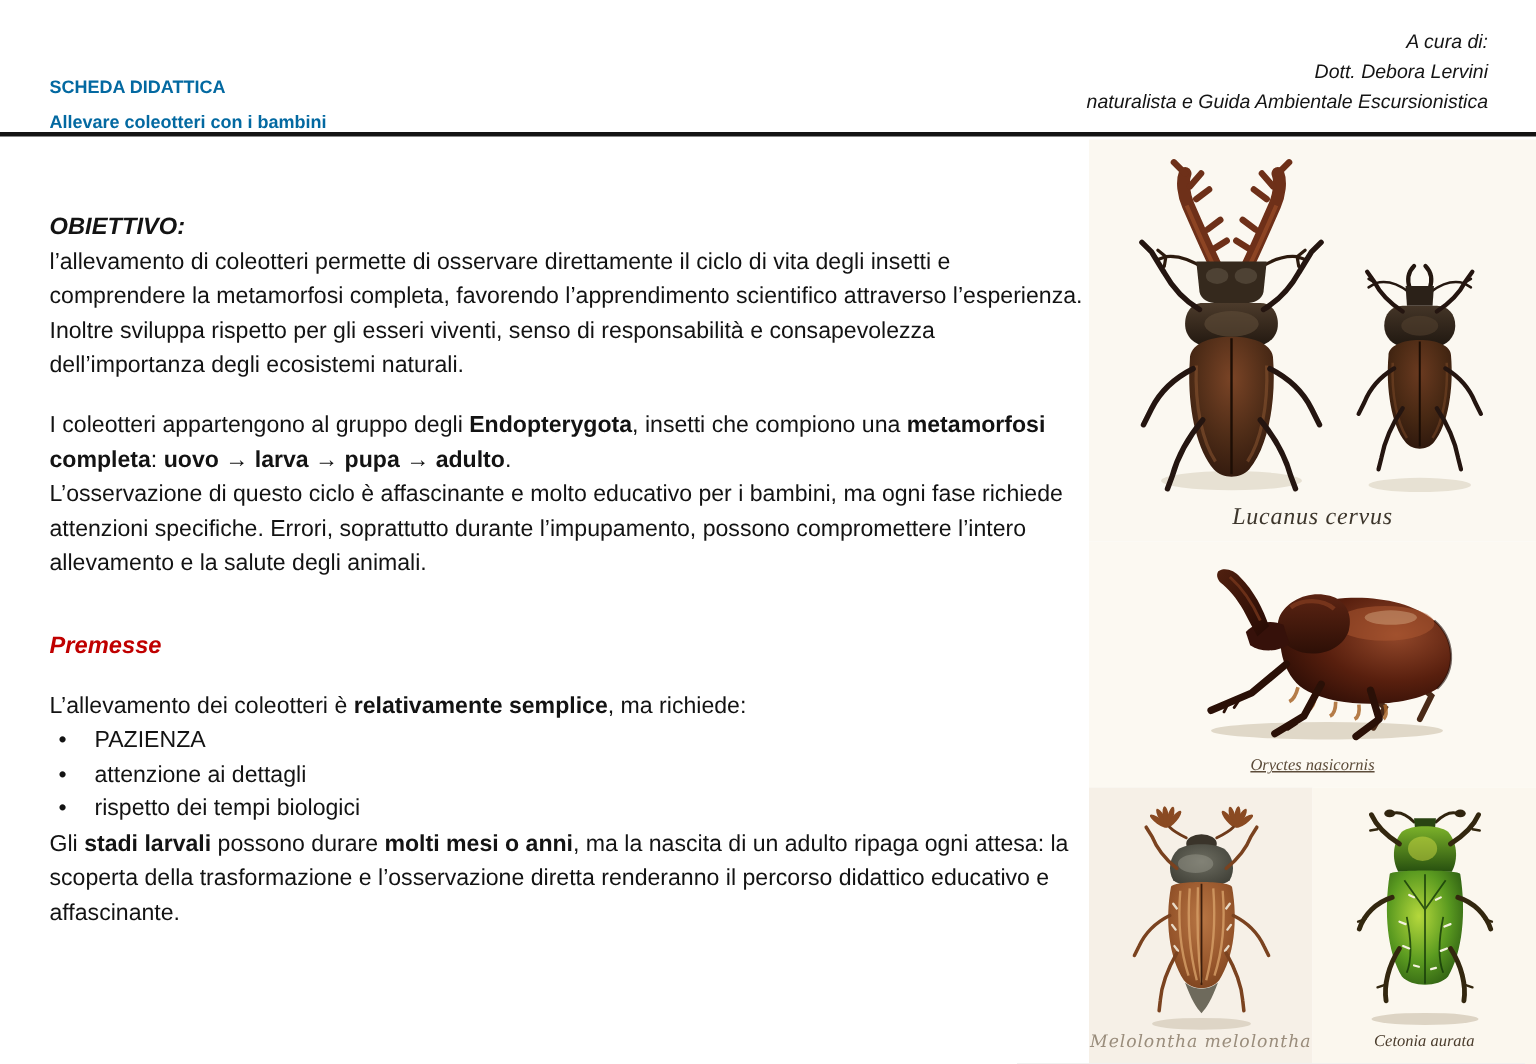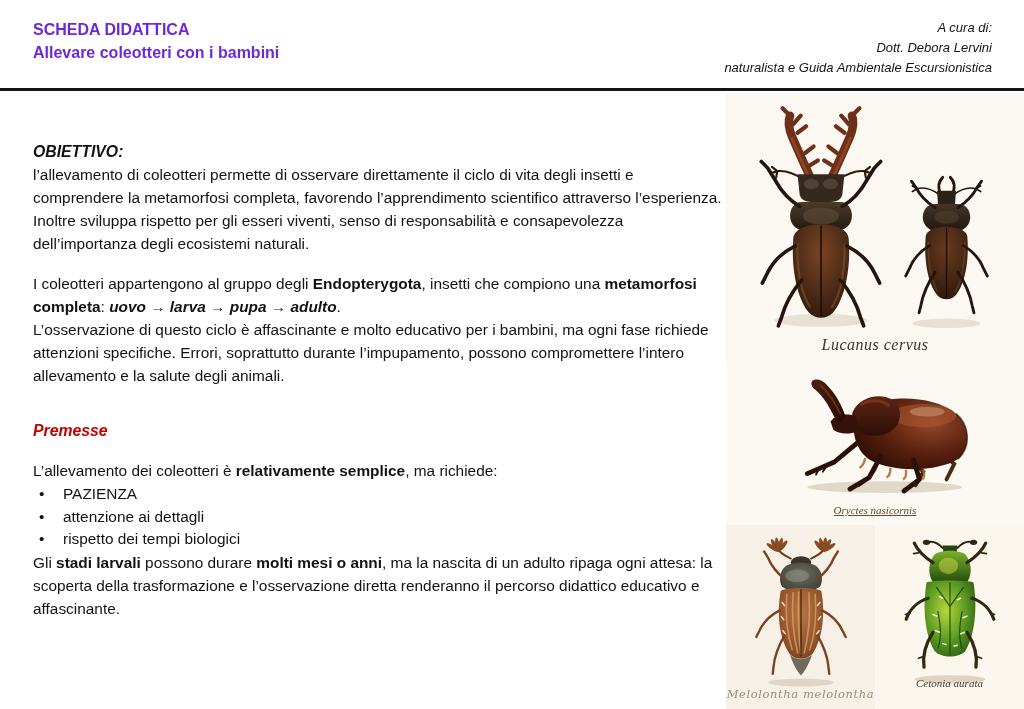--- a/index.html
+++ b/index.html
@@ -4,21 +4,21 @@
 <style>
   * { margin:0; padding:0; box-sizing:border-box; }
   html,body { background:#e8e8e8; }
   .page {
     position:relative; width:1024px; height:709px; margin:0 auto;
     background:#ffffff; overflow:hidden;
     font-family:"Liberation Sans", sans-serif; color:#111;
   }
   
   .header { position:absolute; left:33px; right:32px; top:18px; display:flex; justify-content:space-between; }
-  .title { color:#6d28d9; font-weight:bold; font-size:16px; line-height:23px; }
+  .title { color:#0369a1; font-weight:bold; font-size:12px; line-height:23px;margin-top:29px; }
   .credit { font-style:italic; font-size:13px; line-height:20px; text-align:right; color:#141414; }
   .rule { position:absolute; left:0; right:0; top:88px; height:2.5px; background:#141414; }
   
   .body-col { position:absolute; left:33px; top:140px; width:690px; font-size:15.4px; line-height:23px; color:#131313; }
   .obj-heading { font-size:15.8px; font-weight:bold; font-style:italic; margin:0; }
   .red-heading { color:#c00000; font-weight:bold; font-size:15.8px; margin:0; }
   .h-intro { margin-top:30px; }
   .h-prem  { margin-top:32px;font-style:italic; }
   .para { margin:0; }
   .para-gap { margin-top:17px; }
@@ -34,21 +34,21 @@
   .fig-melolontha { position:relative; width:149px; height:184px; background:#f6f0e7; overflow:hidden; }
   .fig-cetonia    { position:relative; width:149px; height:184px; background:#fbf7ee; overflow:hidden; }
   .beetles { display:flex; justify-content:center; align-items:flex-end; gap:14px; height:236px; padding-top:6px; }
   .cap {
     position:absolute; left:0; right:0; text-align:center;
     font-family:"Liberation Serif", serif; font-style:italic; color:#3d362c;
   }
   .cap-lucanus { bottom:7px; font-size:16px; letter-spacing:.5px; }
   .cap-oryctes { bottom:9px; font-size:11px; color:#5c4c3a;text-decoration:underline; }
   .cap-melolontha { bottom:8px; font-size:11.5px; color:#9a8d7c; font-family:"DejaVu Serif", serif; letter-spacing:.6px; }
-  .cap-cetonia { bottom:20px; font-size:11px; color:#4a3c2c;font-style:italic; }
+  .cap-cetonia { bottom:9px; font-size:11px; color:#4a3c2c;font-style:italic; }
   .fig-oryctes svg { display:block; margin:8px auto 0 auto; }
   .fig-melolontha svg, .fig-cetonia svg { display:block; margin:10px auto 0 auto; }
 </style>
 </head>
 <body>
 
 <div class="page">
 
   <header class="header">
     <div class="title">
@@ -62,21 +62,21 @@
     </div>
   </header>
 
   <div class="rule"></div>
 
   <main class="body-col">
     <h2 class="obj-heading">OBIETTIVO:</h2>
     <p class="para">l’allevamento di coleotteri permette di osservare direttamente il ciclo di vita degli insetti e comprendere la metamorfosi completa, favorendo l’apprendimento scientifico attraverso l’esperienza. Inoltre sviluppa rispetto per gli esseri viventi, senso di responsabilità e consapevolezza dell’importanza degli ecosistemi naturali.</p>
 
     <p class="para para-gap">
-      <span><span>I coleotteri appartengono al gruppo degli </span><span style="font-weight: bold;">Endopterygota</span><span>, insetti che compiono una </span><span style="font-weight: bold;">metamorfosi completa</span><span>: </span><span style="font-weight: bold; font-style: italic;">uovo → larva → pupa → adulto</span><span>.</span></span><br>
+      <span><span>I coleotteri appartengono al gruppo degli </span><span style="font-weight: bold;">Endopterygota</span><span>, insetti che compiono una </span><span style="font-weight: bold;">metamorfosi completa</span><span>: </span><span style="font-weight: bold; ">uovo → larva → pupa → adulto</span><span>.</span></span><br>
       <span>L’osservazione di questo ciclo è affascinante e molto educativo per i bambini, ma ogni fase richiede attenzioni specifiche. Errori, soprattutto durante l’impupamento, possono compromettere l’intero allevamento e la salute degli animali.</span>
     </p>
 
     <h2 class="red-heading h-prem">Premesse</h2>
     <p class="para para-gap"><span>L’allevamento dei coleotteri è </span><span style="font-weight: bold;">relativamente semplice</span><span>, ma richiede:</span></p>
     <ul class="bullets">
       <li>PAZIENZA</li>
       <li>attenzione ai dettagli</li>
       <li>rispetto dei tempi biologici</li>
     </ul>

